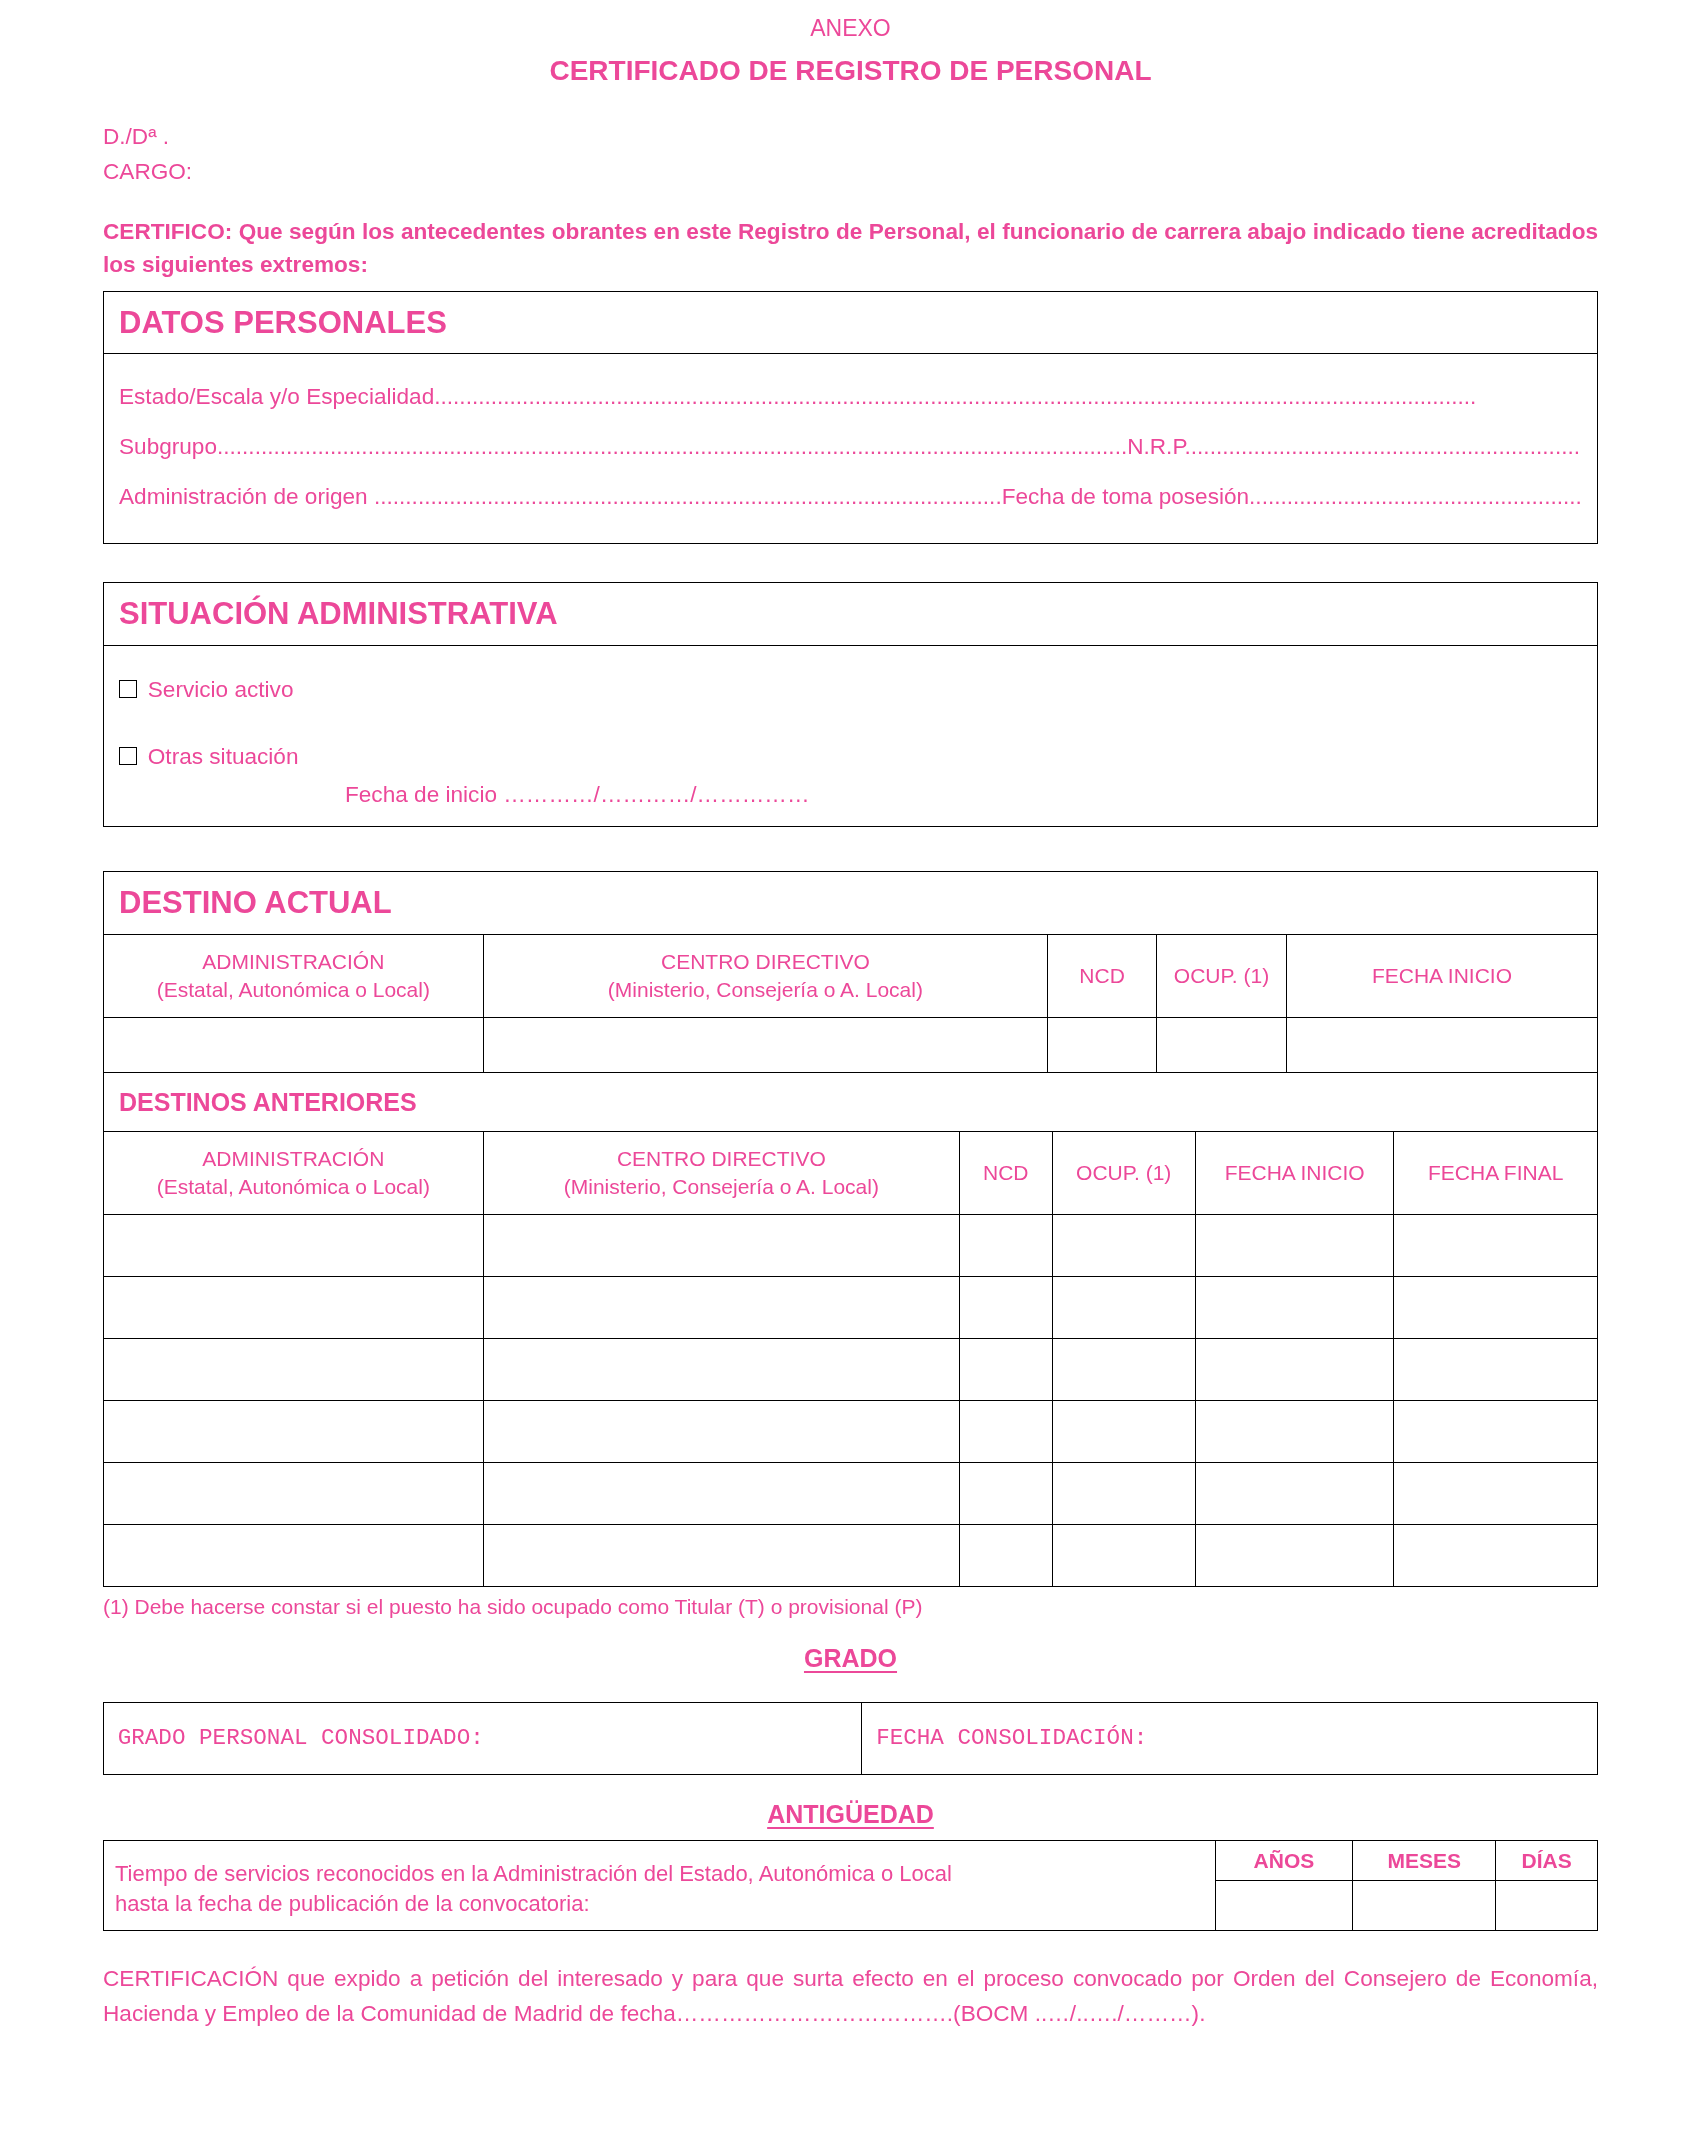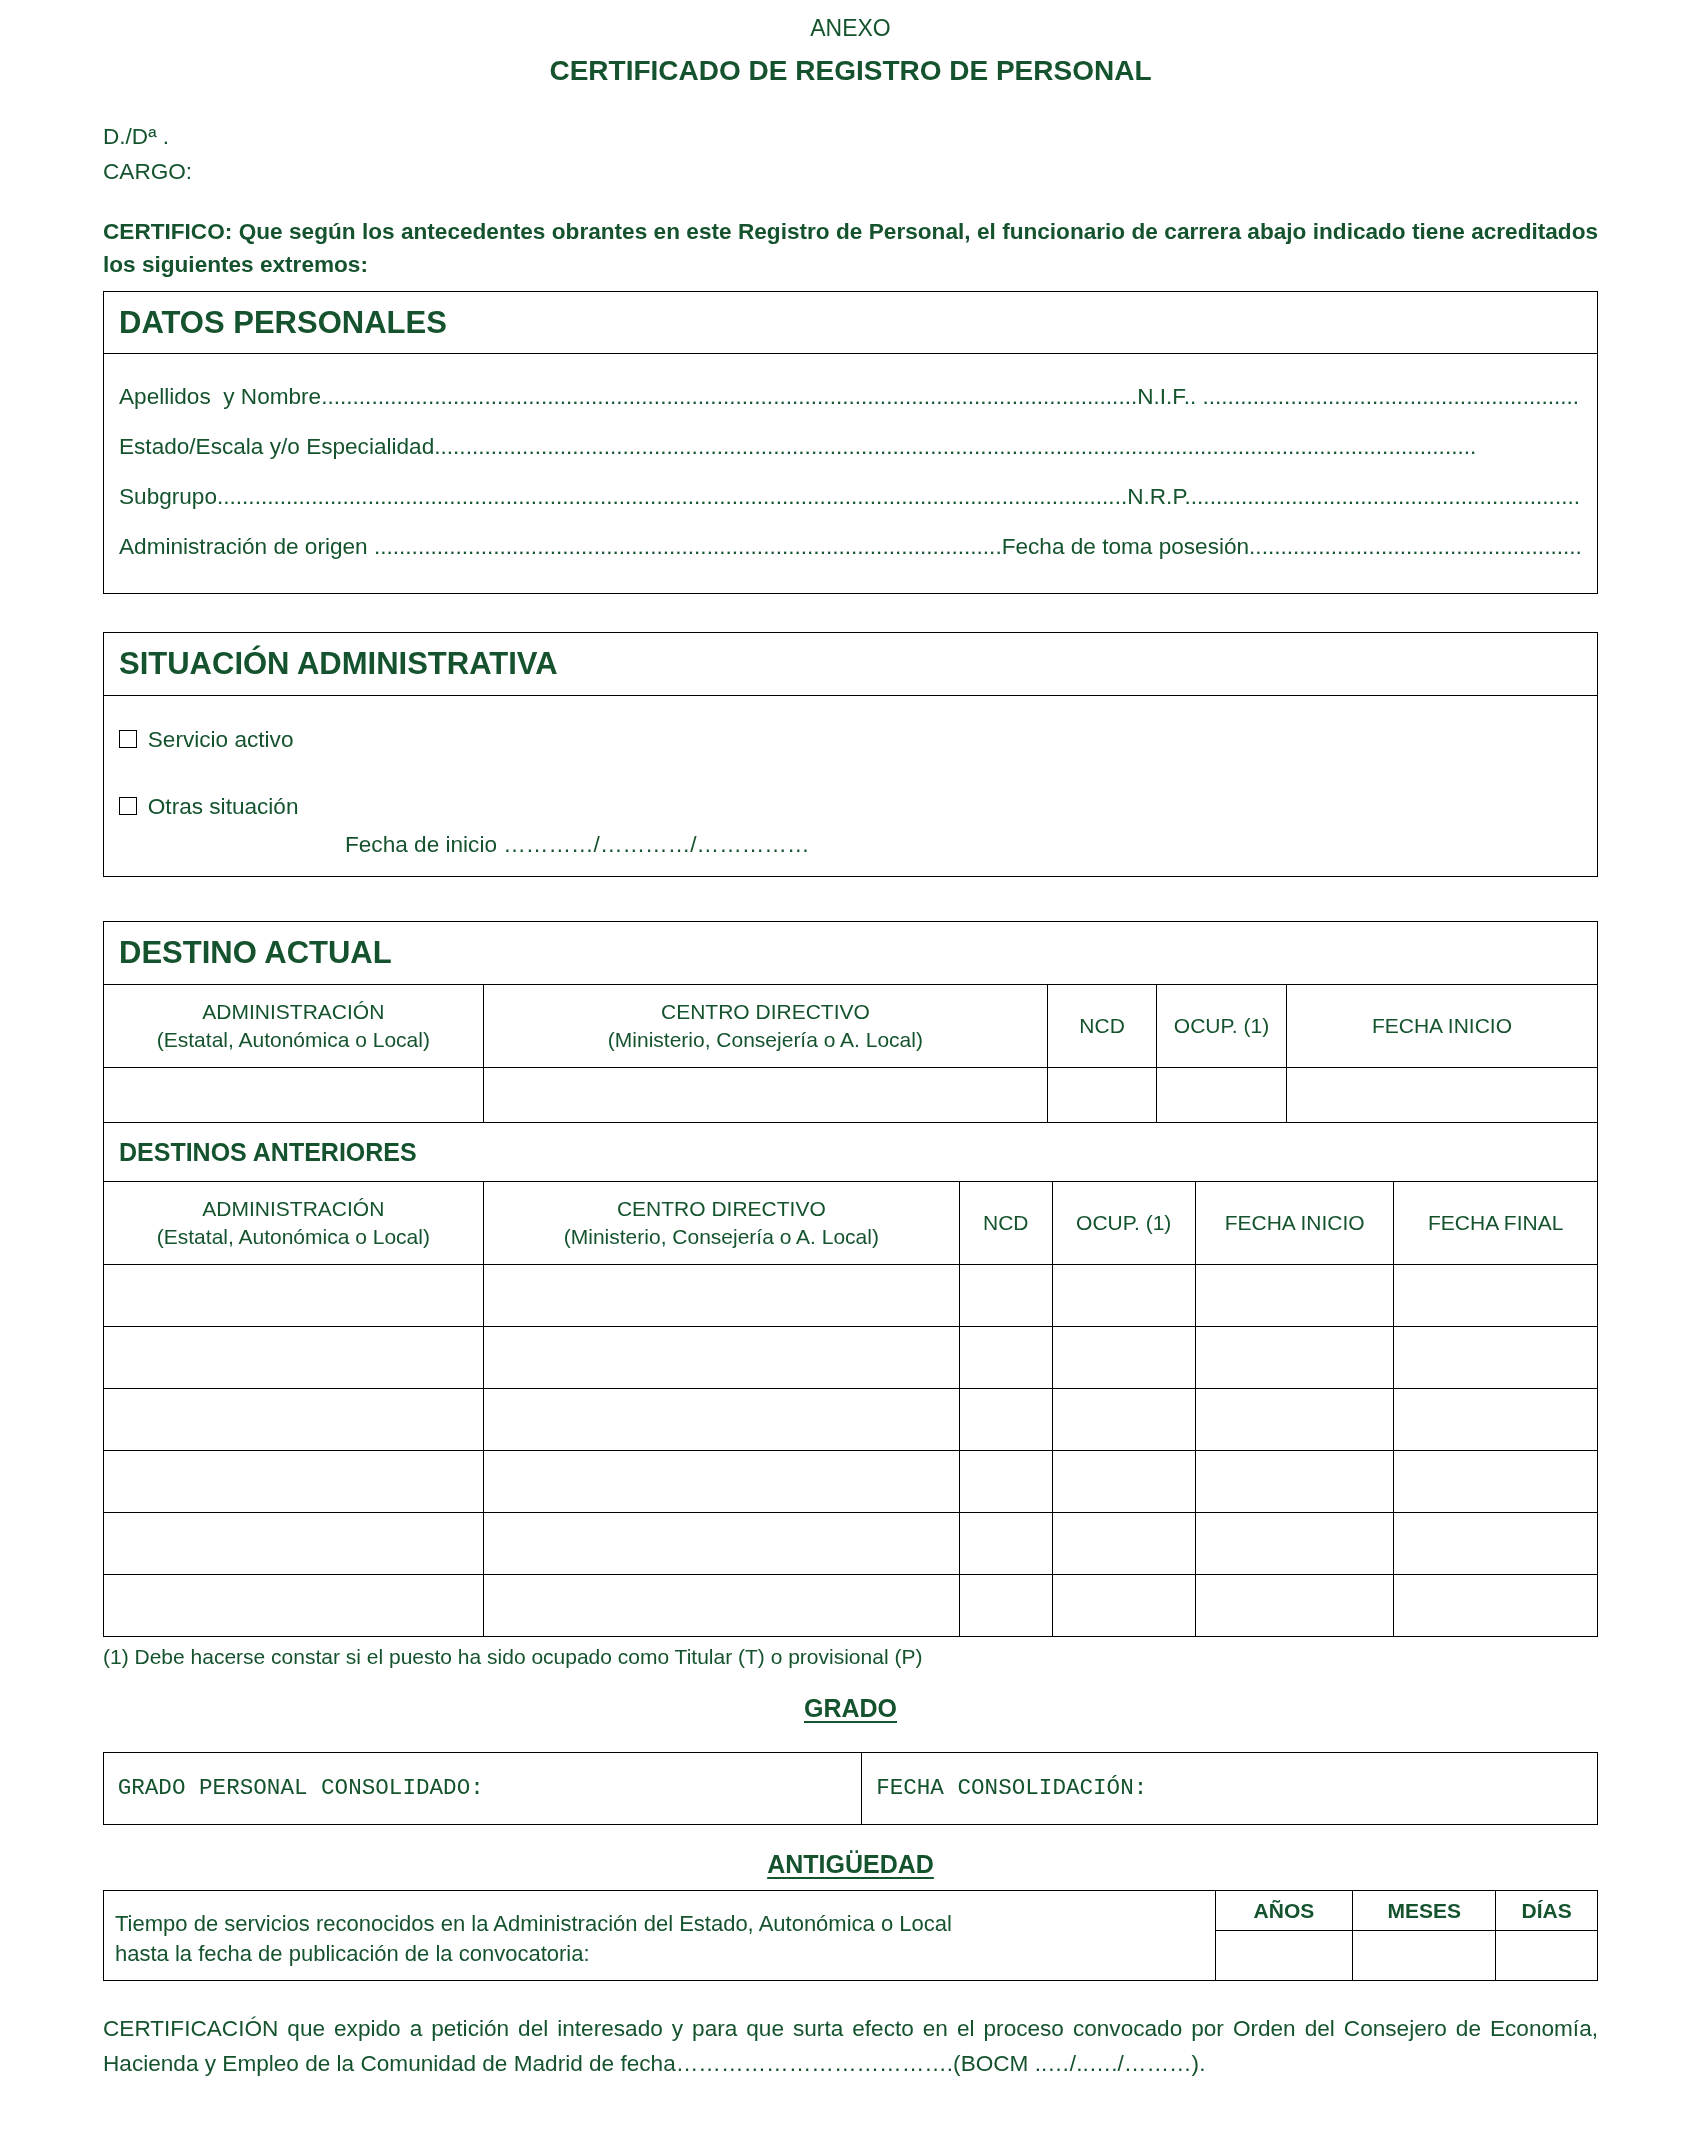--- a/index.html
+++ b/index.html
@@ -6,21 +6,21 @@
     margin: 0;
     padding: 0;
     background: #ffffff;
   }
   .page {
     width: 1701px;
     min-height: 2151px;
     box-sizing: border-box;
     padding: 15px 103px 27px 103px;
     background: #ffffff;
-    color: #14532d;
+    color: #ec4899;
     font-family: "Liberation Sans", sans-serif;
     font-size: 22.6px;
     line-height: 1.2;
     overflow: hidden;
   }
   .annex {
     text-align: center;
     font-size: 23px;
   }
   .doc-title {
@@ -175,21 +175,20 @@
   <div class="doc-title">CERTIFICADO DE REGISTRO DE PERSONAL</div>
 
   <div class="person-line">D./Dª .</div>
   <div class="cargo-line">CARGO:</div>
 
   <p class="certifico">CERTIFICO: Que según los antecedentes obrantes en este Registro de Personal, el funcionario de carrera abajo indicado tiene acreditados los siguientes extremos:</p>
 
   <section class="box box-datos">
     <div class="strip">DATOS PERSONALES</div>
     <div class="dp-body">
-      <div class="dp-line">Apellidos&nbsp; y Nombre..................................................................................................................................N.I.F.. ............................................................</div>
       <div class="dp-line">Estado/Escala y/o Especialidad......................................................................................................................................................................</div>
       <div class="dp-line">Subgrupo.................................................................................................................................................N.R.P.................................................................</div>
       <div class="dp-line">Administración de origen ....................................................................................................Fecha de toma posesión.......................................................</div>
     </div>
   </section>
 
   <section class="box box-situacion">
     <div class="strip">SITUACIÓN ADMINISTRATIVA</div>
     <div class="sa-body">
       <div class="sa-check-line">

